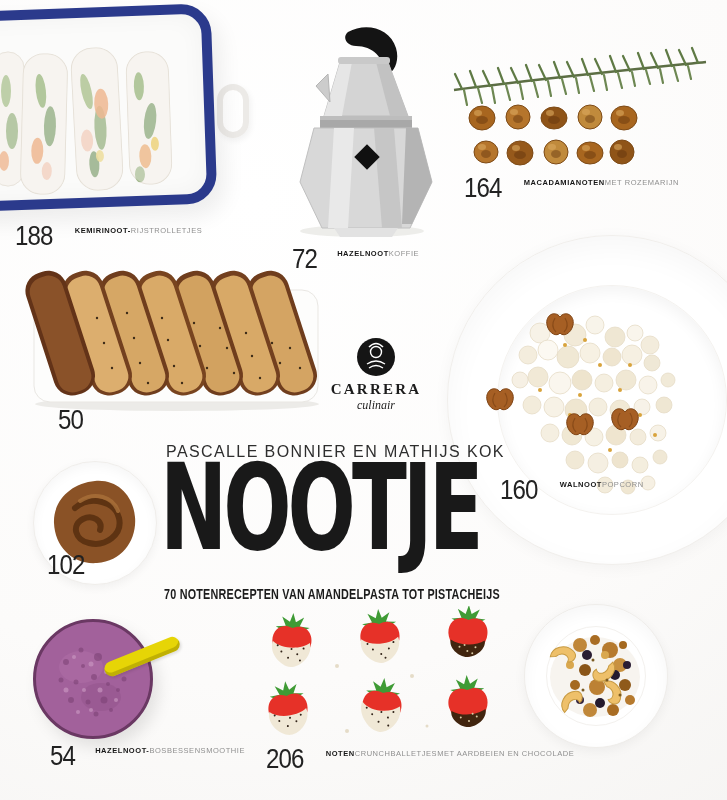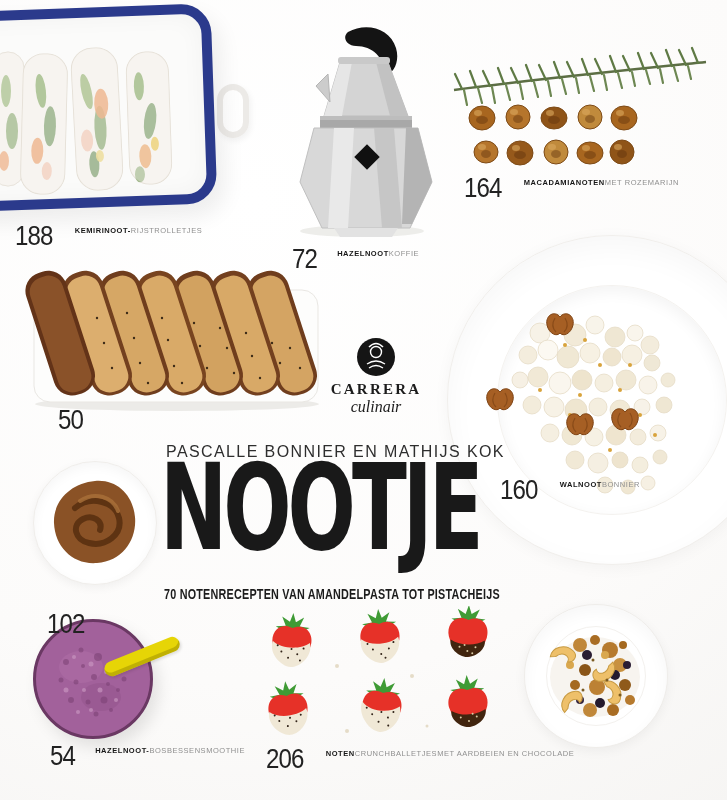--- a/index.html
+++ b/index.html
@@ -34,21 +34,21 @@
   .macadamias{left:468px;top:100px;z-index:2;}
 
   
   .cake{left:22px;top:248px;z-index:2;}
 
   
   .publisher{left:330px;top:338px;width:92px;text-align:center;z-index:20;}
   .logo-mark{width:38px;height:38px;border-radius:50%;background:#151515;margin:0 auto;position:relative;}
   .logo-name{margin-top:5px;font-family:"Liberation Serif",serif;font-size:15px;font-weight:bold;
              letter-spacing:2.2px;color:#1c1c1c;white-space:nowrap;}
-  .logo-imprint{font-family:"Liberation Serif",serif;font-style:italic;font-size:16px;color:#1c1c1c;}
+  .logo-imprint{font-family:"Liberation Serif",serif;font-style:italic;font-size:12px;color:#1c1c1c;}
 
   
   .authors{left:166px;top:443px;font-size:16px;letter-spacing:1.4px;color:#2e2e2e;white-space:nowrap;z-index:20;}
   .title{left:160px;top:452px;font-family:"DejaVu Sans",sans-serif;font-size:120px;font-weight:bold;
          letter-spacing:-6px;line-height:112px;transform:scaleX(.67);transform-origin:left top;
          color:#191919;white-space:nowrap;z-index:20;}
   .subtitle{left:164px;top:585px;font-size:15px;font-weight:bold;letter-spacing:.3px;color:#1c1c1c;
             transform:scaleX(.72);transform-origin:left top;white-space:nowrap;z-index:20;}
 
   
@@ -532,26 +532,26 @@
     </span>
   </div>
 
   <div class="recipe-label" style="left:58px;top:408px">
     <span class="num">50</span>
   </div>
 
   <div class="recipe-label" style="left:500px;top:478px">
     <span class="num">160</span>
     <span class="txt">
-      <span class="line"><span class="lt"></span><span class="bd">WALNOOT</span><span class="lt">BONNIER</span></span>
+      <span class="line"><span class="lt"></span><span class="bd">WALNOOT</span><span class="lt">POPCORN</span></span>
       <span class="line"><span class="bd"></span><span class="lt"></span></span>
     </span>
   </div>
 
-  <div class="recipe-label" style="left:47px;top:612px">
+  <div class="recipe-label" style="left:47px;top:553px">
     <span class="num">102</span>
   </div>
 
   <div class="recipe-label" style="left:50px;top:744px">
     <span class="num">54</span>
     <span class="txt">
       <span class="line"><span class="lt"></span><span class="bd">HAZELNOOT-</span><span class="lt"></span></span>
       <span class="line"><span class="bd"></span><span class="lt">BOSBESSENSMOOTHIE</span></span>
     </span>
   </div>

